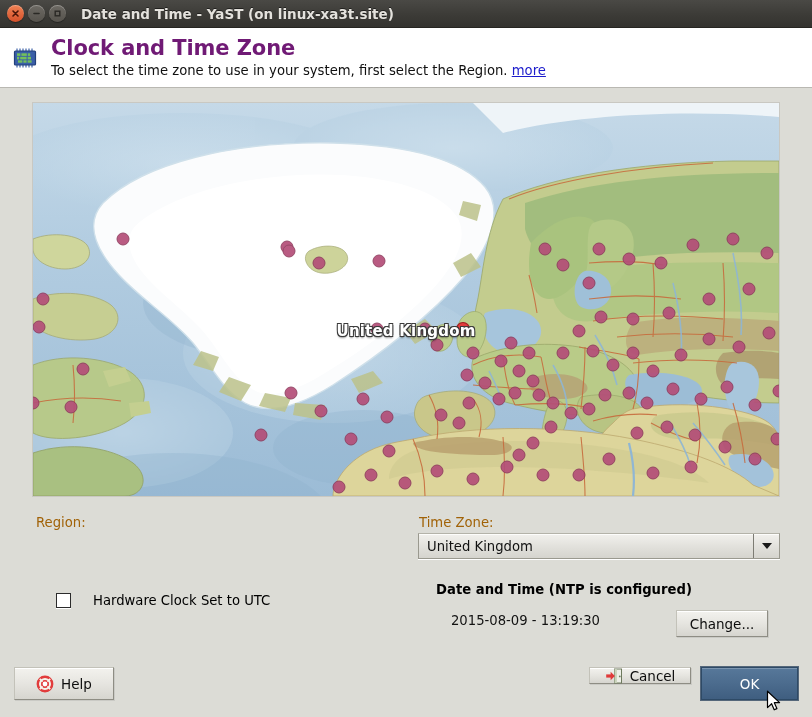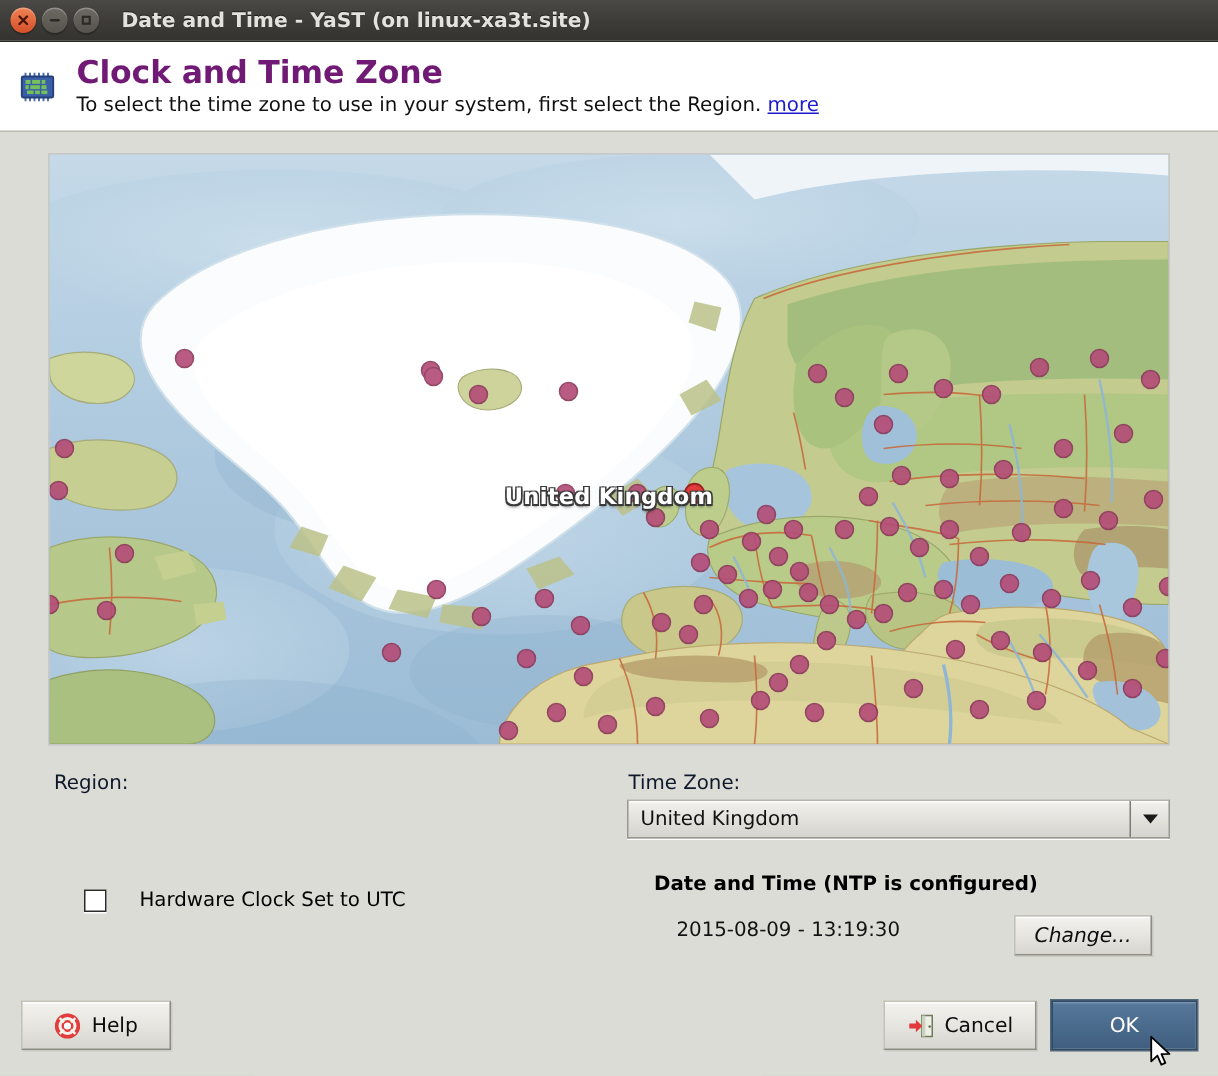--- a/index.html
+++ b/index.html
@@ -123,21 +123,21 @@
       -1px -1px 0 #3a3a3a,  1px -1px 0 #3a3a3a,
       -1px  1px 0 #3a3a3a,  1px  1px 0 #3a3a3a,
        0px  2px 2px rgba(0,0,0,.45);
     pointer-events: none;
   }
 
   
   .lbl {
     position: absolute;
     font-size: 13.2px;
-    color: #0f172a;
+    color: #a16207;
   }
   .lbl-region   { left: 36px; top: 426px; }
   .lbl-timezone { left: 419px; top: 426px; }
 
   .combo {
     position: absolute;
     height: 26px;
     background: linear-gradient(to bottom,#f2f1ed 0%, #e2e1dc 52%, #d5d4ce 100%);
     border: 1px solid #9a998f;
     border-top-color: #b4b3a9;
@@ -220,23 +220,23 @@
     box-shadow: inset 0 1px 0 #ffffff, 1px 1px 0 rgba(0,0,0,.08);
     display: flex;
     align-items: center;
     justify-content: center;
     gap: 7px;
     font-size: 13.5px;
     color: #0d0d0d;
     cursor: pointer;
     user-select: none;
   }
-  .btn-change { left: 676px; top: 521px; width: 92px;  height: 27px; font-style: italic; }
+  .btn-change { left: 676px; top: 521px; width: 92px;  height: 27px; }
   .btn-help   { left: 14px;  top: 578px; width: 100px; height: 33px; }
-  .btn-cancel { left: 589px; top: 578px; width: 102px; height: 33px; }
+  .btn-cancel { left: 589px; top: 578px; width: 102px; height: 17px; }
 
   .btn-ok {
     position: absolute;
     left: 701px; top: 578px; width: 97px; height: 33px;
     background: linear-gradient(to bottom,#57789a 0%, #4c6c8e 48%, #3f5e80 100%);
     border: 1px solid #2e4a66;
     box-shadow: inset 0 1px 0 rgba(255,255,255,.22), 0 0 0 1px #55677a;
     display: flex; align-items: center; justify-content: center;
     font-size: 13.5px;
     color: #ffffff;

